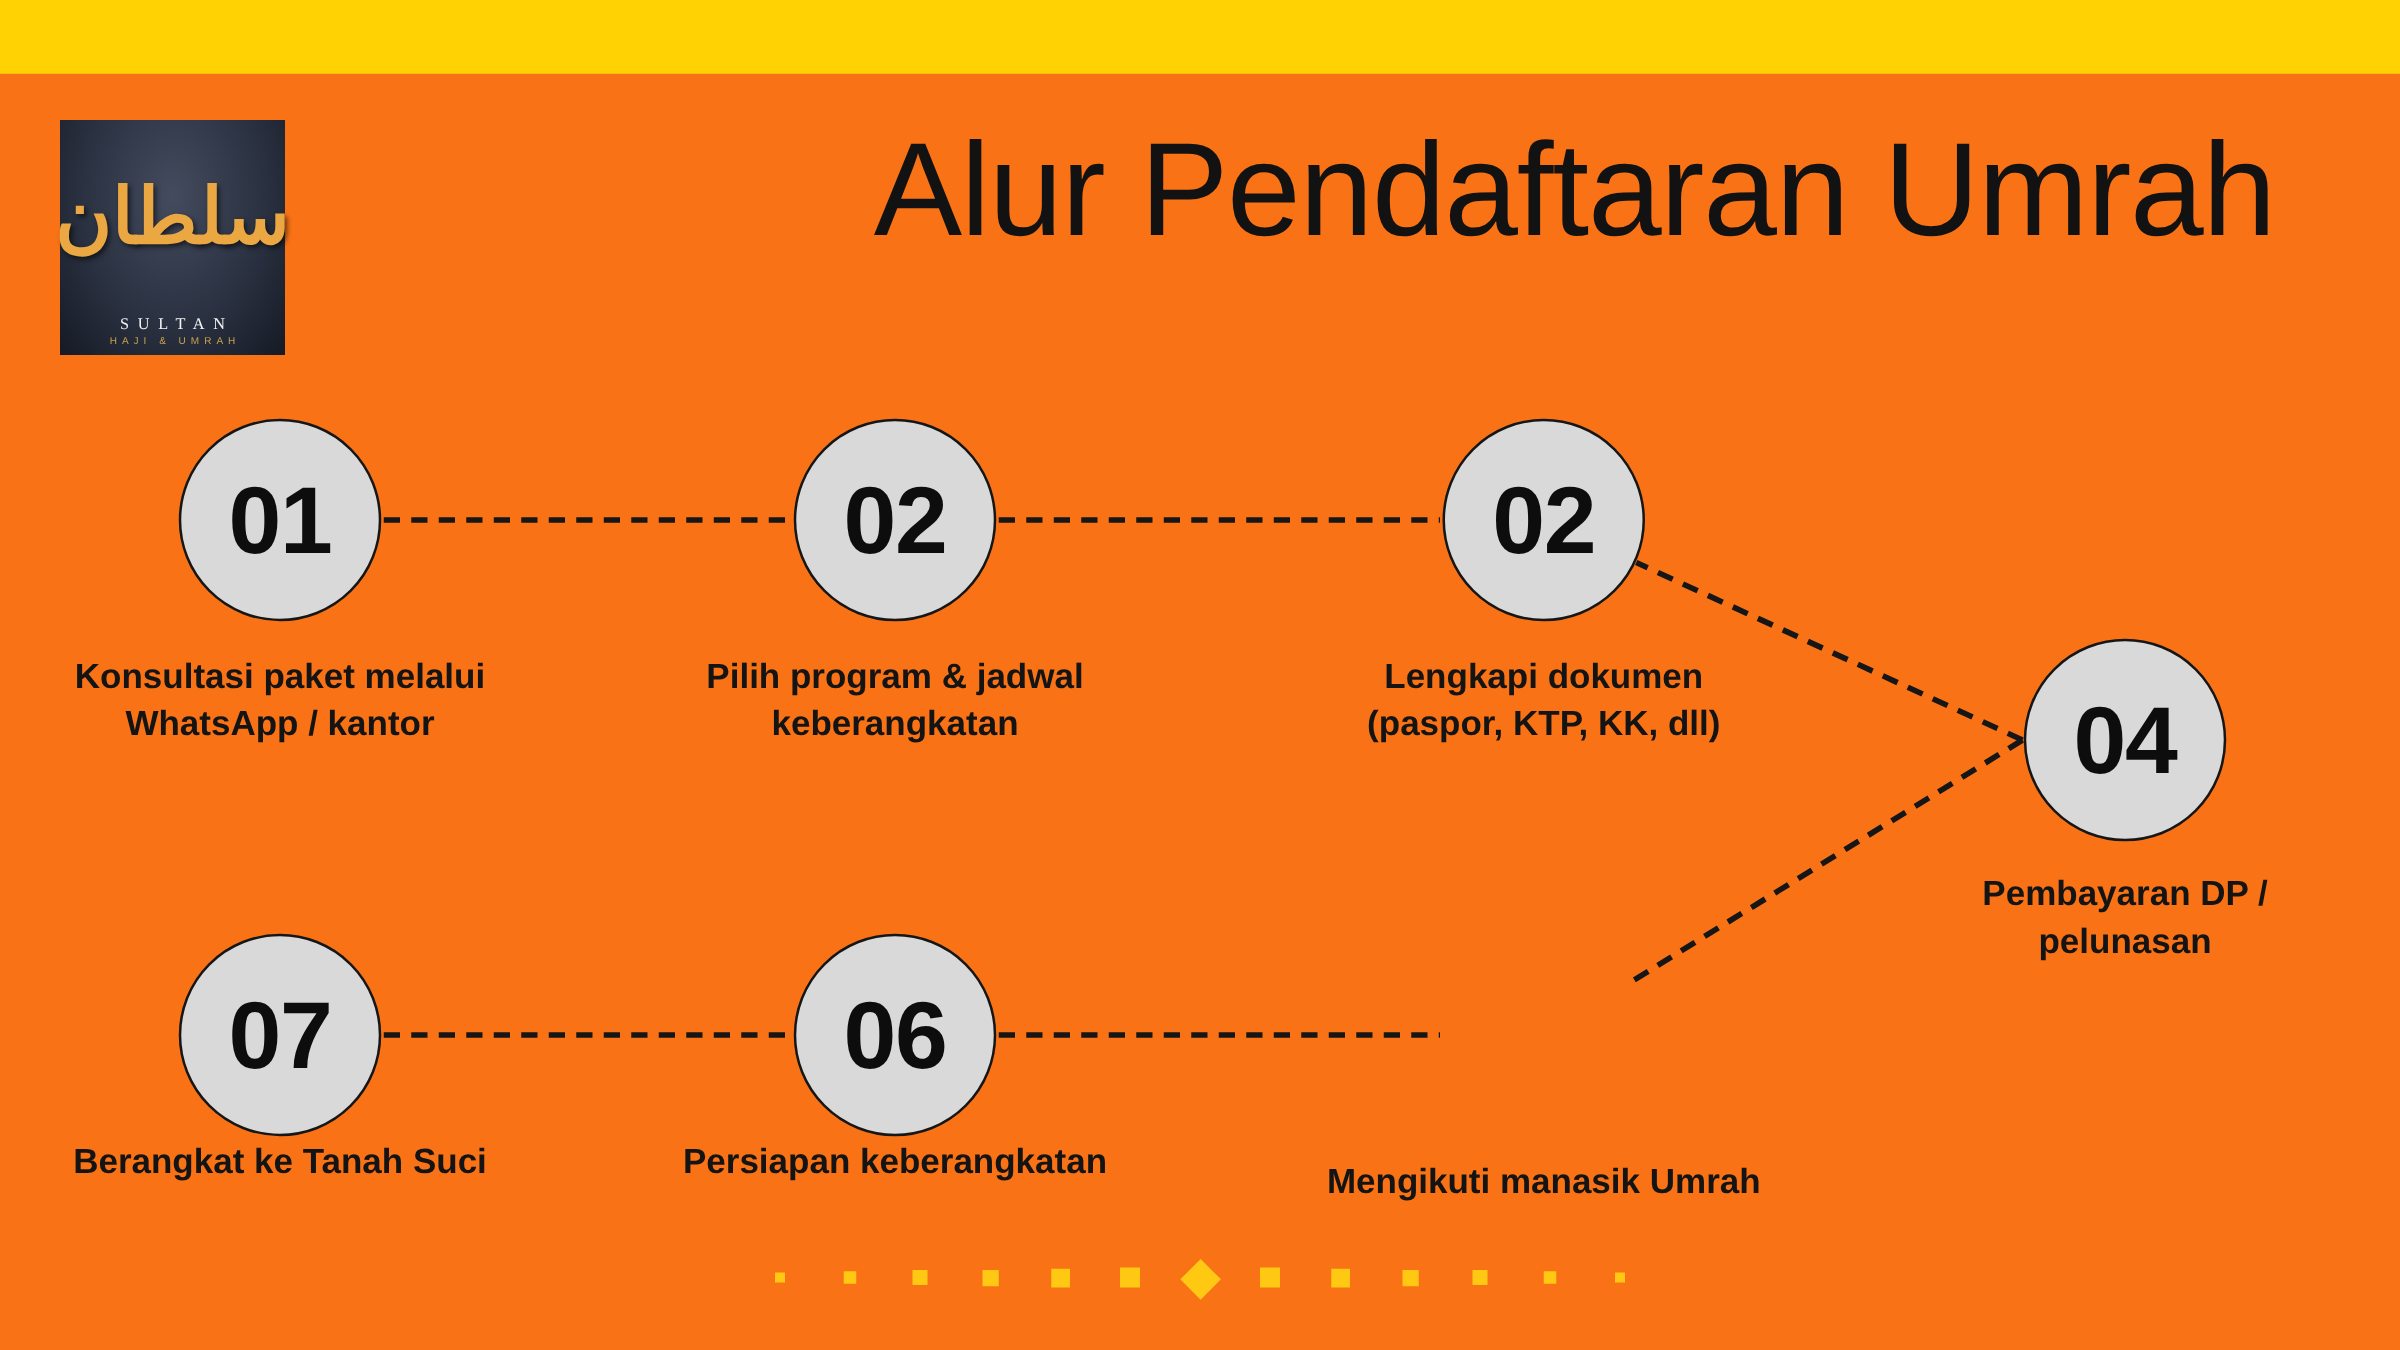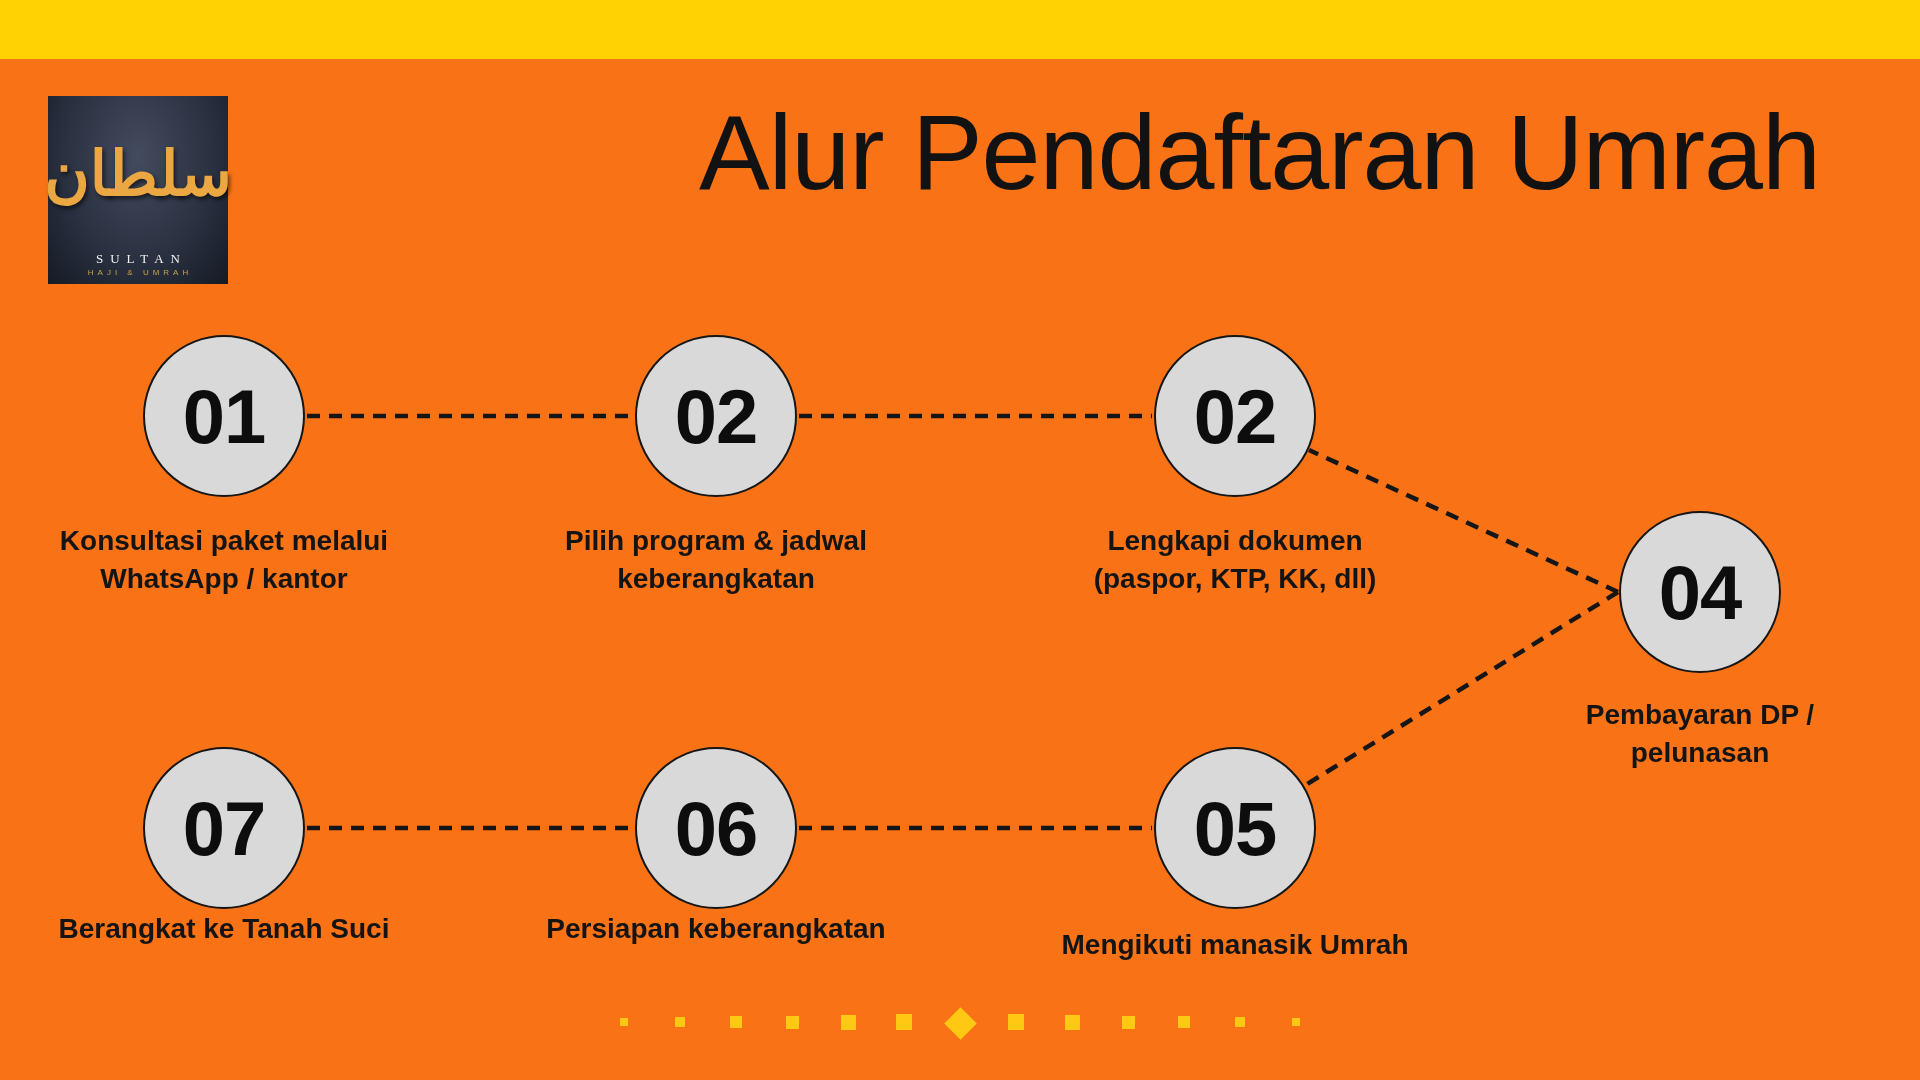--- a/index.html
+++ b/index.html
@@ -80,23 +80,20 @@
   </div>
   <div class="circle" style="left:635px;top:335px;">
     <span class="num">02</span>
   </div>
   <div class="circle" style="left:1154px;top:335px;">
     <span class="num">02</span>
   </div>
   <div class="circle" style="left:1619px;top:511px;">
     <span class="num">04</span>
   </div>
-  <div class="circle" style="left:1154px;top:747px;">
-    <span class="num">05</span>
-  </div>
   <div class="circle" style="left:635px;top:747px;">
     <span class="num">06</span>
   </div>
   <div class="circle" style="left:143px;top:747px;">
     <span class="num">07</span>
   </div>
 
   <div class="label" style="left:224px;top:522px;">
     <span>Konsultasi paket melalui</span>
     <span>WhatsApp / kantor</span>

